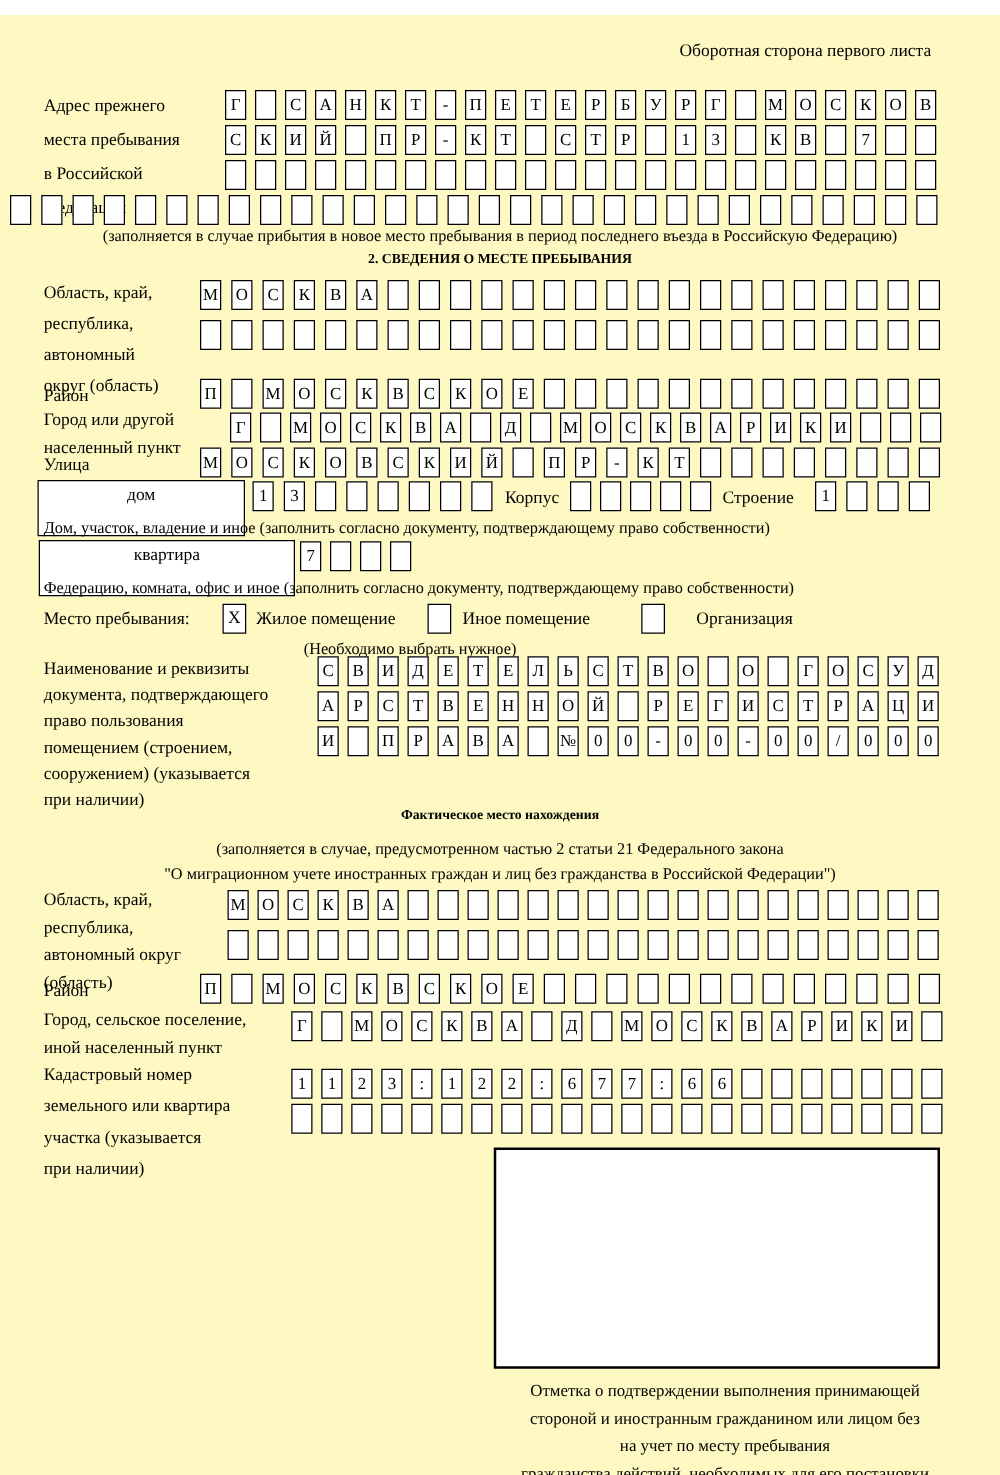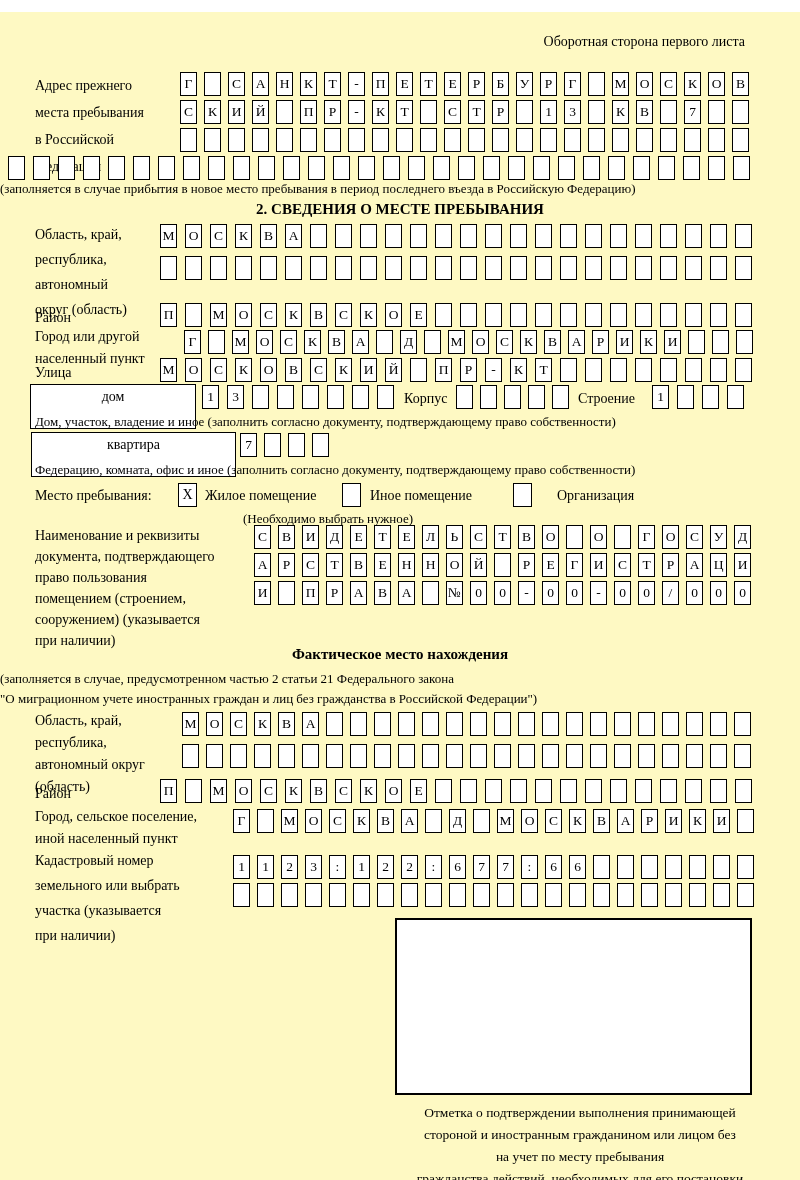--- a/index.html
+++ b/index.html
@@ -12,22 +12,22 @@
   .cell{
     box-sizing:border-box;flex:0 0 17px;width:17px;height:24px;
     border:1.5px solid #000;font-size:13.5px;line-height:21px;text-align:center;
     background:#fff;
   }
   .lbl{position:absolute;font-size:14px;line-height:25px;}
   .lbl div{white-space:nowrap;}
   .lbl.lh22 div{line-height:22px;}
   .lbl.lh21 div{line-height:21px;font-family:Liberation Serif, serif;}
   .note{position:absolute;font-size:13px;white-space:nowrap;}
-  .centered{left:0;right:0;text-align:left;white-space:normal;}
-  .heading{position:absolute;left:0;right:0;text-align:center;font-weight:bold;font-size:15px;}
+  .centered{left:0;right:0;text-align:center;white-space:normal;}
+  .heading{position:absolute;left:0;right:0;text-align:center;font-weight:bold;font-size:11px;}
   .widebox{
     position:absolute;box-sizing:border-box;border:1.5px solid #000;height:45px;
     text-align:center;font-size:14px;line-height:24px;background:#fff;
   }
   .chk{
     position:absolute;box-sizing:border-box;width:19px;height:24px;border:1.5px solid #000;
     font-size:14px;line-height:21px;text-align:center;background:#fff;
   }
   .stampbox{position:absolute;box-sizing:border-box;border:2px solid #000;background:#fff;}
   .caption{position:absolute;text-align:center;font-size:13.5px;}
@@ -563,21 +563,21 @@
       <div class="cell">А</div>
       <div class="cell">Р</div>
       <div class="cell">И</div>
       <div class="cell">К</div>
       <div class="cell">И</div>
       <div class="cell"></div>
     </div>
 
   <div class="lbl" style="left:35px;top:836px;">
     <div>Кадастровый номер</div>
-    <div>земельного или выбрать</div>
+    <div>земельного или квартира</div>
     <div>участка (указывается</div>
     <div>при наличии)</div>
   </div>
   <div class="grid" style="left:233px;top:843px;">
       <div class="cell">1</div>
       <div class="cell">1</div>
       <div class="cell">2</div>
       <div class="cell">3</div>
       <div class="cell">:</div>
       <div class="cell">1</div>

